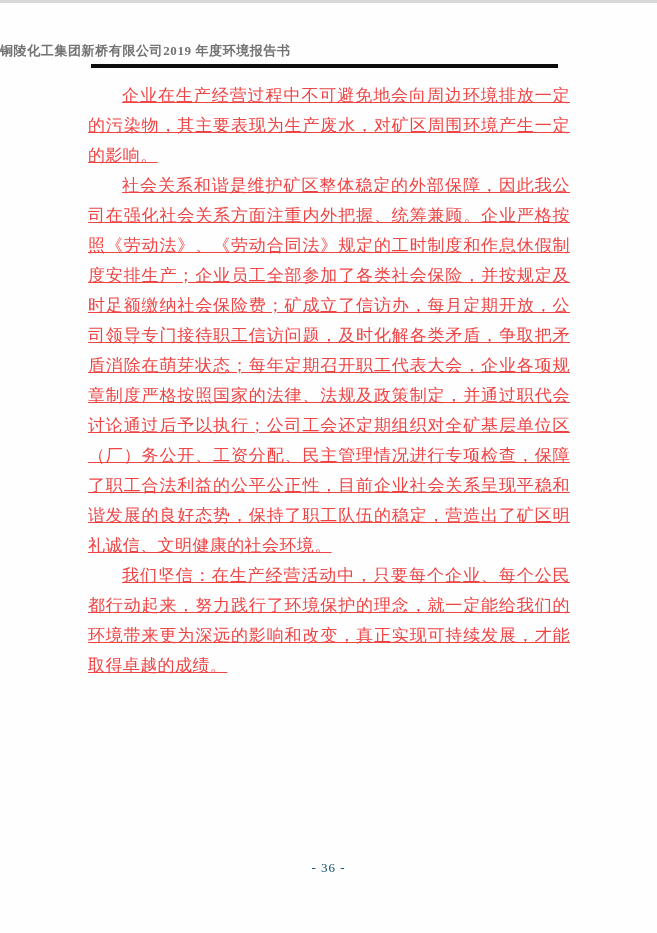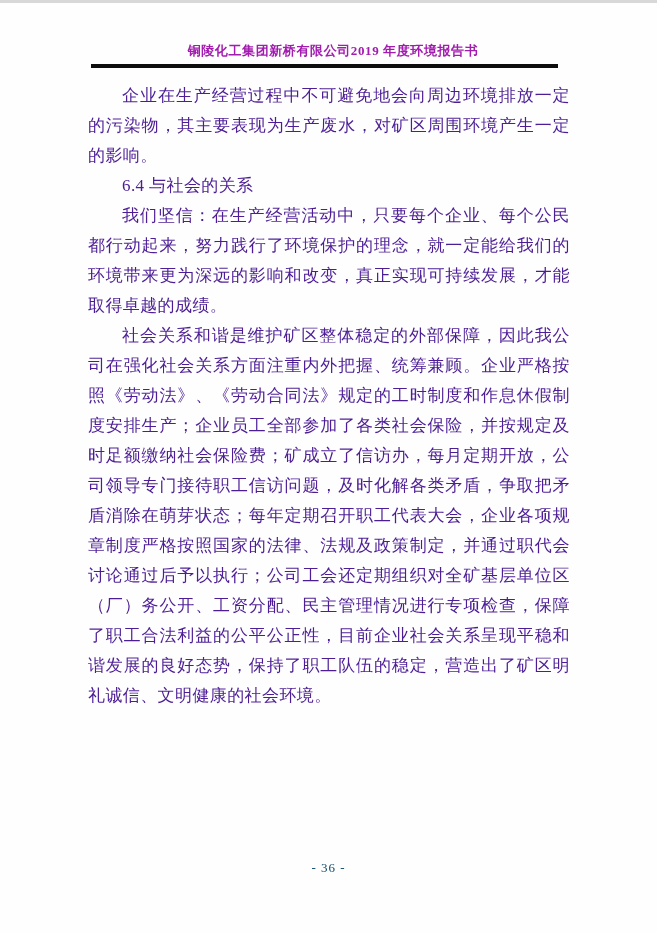--- a/index.html
+++ b/index.html
@@ -15,43 +15,42 @@
   .scan-edge-top {
     position: absolute;
     top: 0; left: 0; right: 0;
     height: 3px;
     background: #d8d8d8;
   }
   .page-header {
     padding-top: 42px;
   }
   .header-title {
-    text-align: center;
     font-size: 13px;
     font-weight: bold;
-    color: #a21caf;
+    color: #737373;
     letter-spacing: 0.6px;
-    padding-left: 9px;
   }
   .header-rule {
     width: 467px;
     height: 4px;
     background: #0d0d0d;
     margin: 4px auto 0 auto;
     position: relative;
     left: -4px;
   }
   .document-body {
     margin: 13px 87px 0 88px;
     font-size: 17px;
     line-height: 30px;
     text-align: justify;
     text-justify: inter-ideograph;
-    color: #4c1d95;
+    color: #ef4444;
     letter-spacing: 0.4px;
+    text-decoration: underline;
   }
   .para {
     text-indent: 2em;
     margin: 0;
   }
   .section-heading {
     text-indent: 2em;
     margin: 0;
     font-weight: normal;
     font-size: 17px;
@@ -73,22 +72,21 @@
 
   <div class="scan-edge-top"></div>
 
   <div class="page-header">
     <div class="header-title">铜陵化工集团新桥有限公司2019 年度环境报告书</div>
     <div class="header-rule"></div>
   </div>
 
   <div class="document-body">
     <p class="para">企业在生产经营过程中不可避免地会向周边环境排放一定的污染物，其主要表现为生产废水，对矿区周围环境产生一定的影响。</p>
-    <p class="section-heading">6.4  与社会的关系</p>
+    <p class="para">社会关系和谐是维护矿区整体稳定的外部保障，因此我公司在强化社会关系方面注重内外把握、统筹兼顾。企业严格按照《劳动法》、《劳动合同法》规定的工时制度和作息休假制度安排生产；企业员工全部参加了各类社会保险，并按规定及时足额缴纳社会保险费；矿成立了信访办，每月定期开放，公司领导专门接待职工信访问题，及时化解各类矛盾，争取把矛盾消除在萌芽状态；每年定期召开职工代表大会，企业各项规章制度严格按照国家的法律、法规及政策制定，并通过职代会讨论通过后予以执行；公司工会还定期组织对全矿基层单位区（厂）务公开、工资分配、民主管理情况进行专项检查，保障了职工合法利益的公平公正性，目前企业社会关系呈现平稳和谐发展的良好态势，保持了职工队伍的稳定，营造出了矿区明礼诚信、文明健康的社会环境。</p>
     <p class="para">我们坚信：在生产经营活动中，只要每个企业、每个公民都行动起来，努力践行了环境保护的理念，就一定能给我们的环境带来更为深远的影响和改变，真正实现可持续发展，才能取得卓越的成绩。</p>
-    <p class="para">社会关系和谐是维护矿区整体稳定的外部保障，因此我公司在强化社会关系方面注重内外把握、统筹兼顾。企业严格按照《劳动法》、《劳动合同法》规定的工时制度和作息休假制度安排生产；企业员工全部参加了各类社会保险，并按规定及时足额缴纳社会保险费；矿成立了信访办，每月定期开放，公司领导专门接待职工信访问题，及时化解各类矛盾，争取把矛盾消除在萌芽状态；每年定期召开职工代表大会，企业各项规章制度严格按照国家的法律、法规及政策制定，并通过职代会讨论通过后予以执行；公司工会还定期组织对全矿基层单位区（厂）务公开、工资分配、民主管理情况进行专项检查，保障了职工合法利益的公平公正性，目前企业社会关系呈现平稳和谐发展的良好态势，保持了职工队伍的稳定，营造出了矿区明礼诚信、文明健康的社会环境。</p>
   </div>
 
   <div class="page-footer">
     <span>- 36 -</span>
   </div>
 
 </div>
 
 </body></html>

